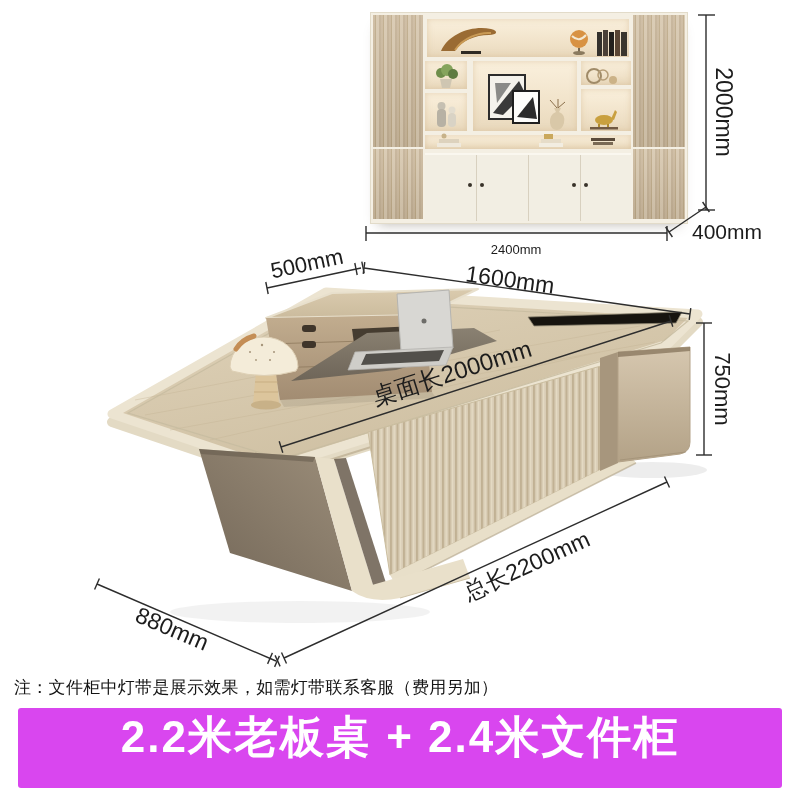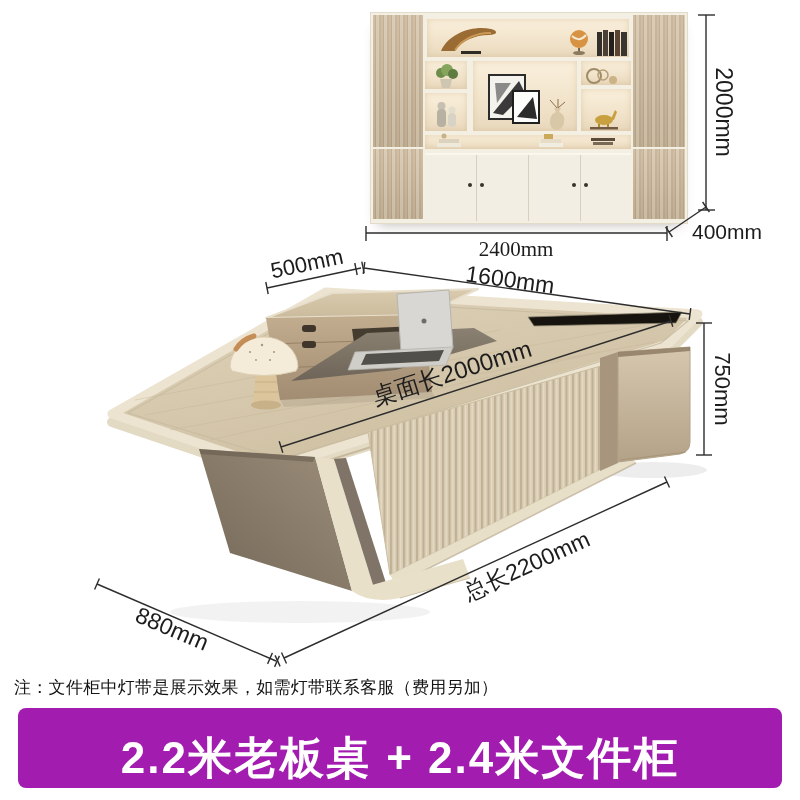--- a/index.html
+++ b/index.html
@@ -3,22 +3,22 @@
 <meta charset="utf-8">
 <style>
   html,body{margin:0;padding:0;background:#fff;}
   .canvas{position:relative;width:800px;height:800px;background:#ffffff;overflow:hidden;
           font-family:"Liberation Sans","DejaVu Sans",sans-serif;}
   
   .dim-label{position:absolute;color:#1c1c1c;white-space:nowrap;z-index:30;
              transform:translate(-50%,-50%) rotate(var(--rot,0deg));}
   
   .note{position:absolute;left:14px;top:676px;font-size:17px;color:#141414;z-index:40;letter-spacing:.3px;text-align:right;}
-  .banner{position:absolute;left:18px;top:708px;width:764px;height:80px;background:#a21caf;
-          border-radius:8px;display:flex;align-items:flex-end;justify-content:center;z-index:40;}
+  .banner{position:absolute;left:18px;top:708px;width:764px;height:80px;background:#d946ef;
+          border-radius:3px;display:flex;align-items:flex-start;justify-content:center;z-index:40;}
   .banner span{color:#ffffff;font-size:44px;font-weight:bold;letter-spacing:2px;}
   
   .cab{position:absolute;left:370px;top:12px;width:316px;height:210px;background:#f4efe3;
        border:1px solid #e2dbc9;box-shadow:0 8px 12px -8px rgba(80,70,55,.4);z-index:5;}
   .wood{position:absolute;background:
         linear-gradient(180deg,rgba(255,255,255,.10),rgba(0,0,0,.06)),
         repeating-linear-gradient(90deg,#cbb89c 0 2px,#bda987 2px 3px,#d7c7ae 3px 6px,#c3b094 6px 8px);}
   .cell{position:absolute;background:linear-gradient(180deg,#faf0dd 0%,#f1e3ca 60%,#e9d9bd 100%);
         box-shadow:inset 0 0 6px rgba(210,182,142,.55);}
   .doors{position:absolute;left:54px;top:140px;width:206px;height:66px;background:#f2eee3;
@@ -291,21 +291,21 @@
         <line x1="275.1" y1="655.4" x2="280.1" y2="666.4"></line>
         <line x1="664.5" y1="476.5" x2="669.5" y2="487.5"></line>
       <line x1="97" y1="584" x2="276" y2="661"></line>
         <line x1="99.4" y1="578.5" x2="94.6" y2="589.5"></line>
         <line x1="272.4" y1="652.9" x2="267.6" y2="663.9"></line>
         <line x1="279.4" y1="655.9" x2="274.6" y2="666.9"></line>
     </g>
   </svg>
 
   <div class="dim-label" style="left:723px;top:112px;font-size:23px;--rot:90deg;">2000mm</div>
-  <div class="dim-label" style="left:516px;top:249px;font-size:21px;font-family:Liberation Serif, serif;">2400mm</div>
+  <div class="dim-label" style="left:516px;top:249px;font-size:13px;">2400mm</div>
   <div class="dim-label" style="left:727px;top:232px;font-size:21px;">400mm</div>
   <div class="dim-label" style="left:307px;top:264px;font-size:22px;--rot:-12deg;">500mm</div>
   <div class="dim-label" style="left:510px;top:280px;font-size:23px;--rot:8deg;">1600mm</div>
   <div class="dim-label" style="left:452px;top:373px;font-size:24px;--rot:-17.5deg;">桌面长2000mm</div>
   <div class="dim-label" style="left:722px;top:389px;font-size:22px;--rot:90deg;">750mm</div>
   <div class="dim-label" style="left:527px;top:566px;font-size:23px;--rot:-24.5deg;">总长2200mm</div>
   <div class="dim-label" style="left:172px;top:629px;font-size:23px;--rot:23deg;">880mm</div>
 
   <div class="note">注：文件柜中灯带是展示效果，如需灯带联系客服（费用另加）</div>
   <div class="banner">

